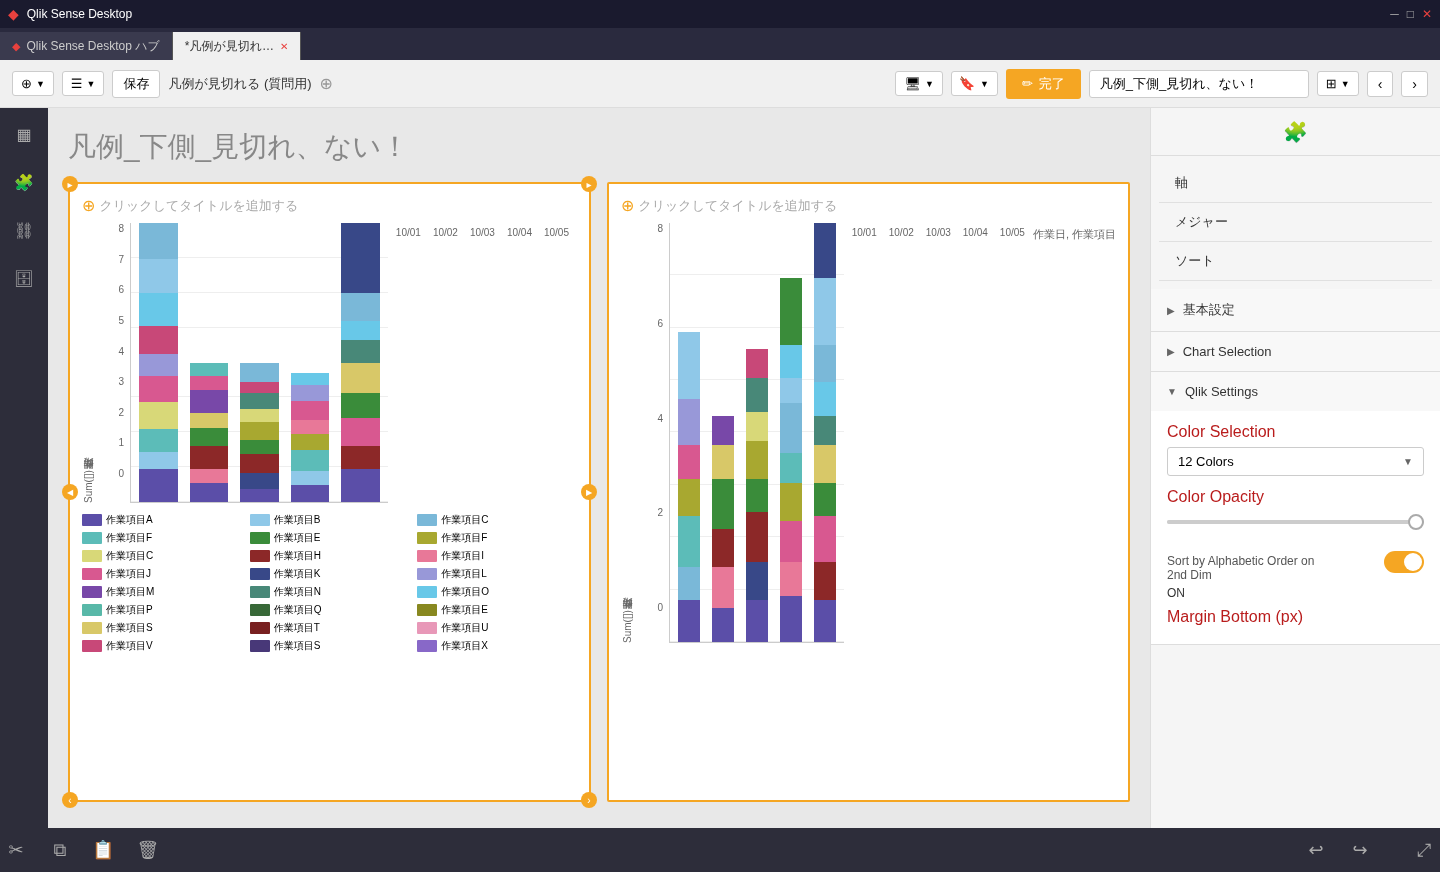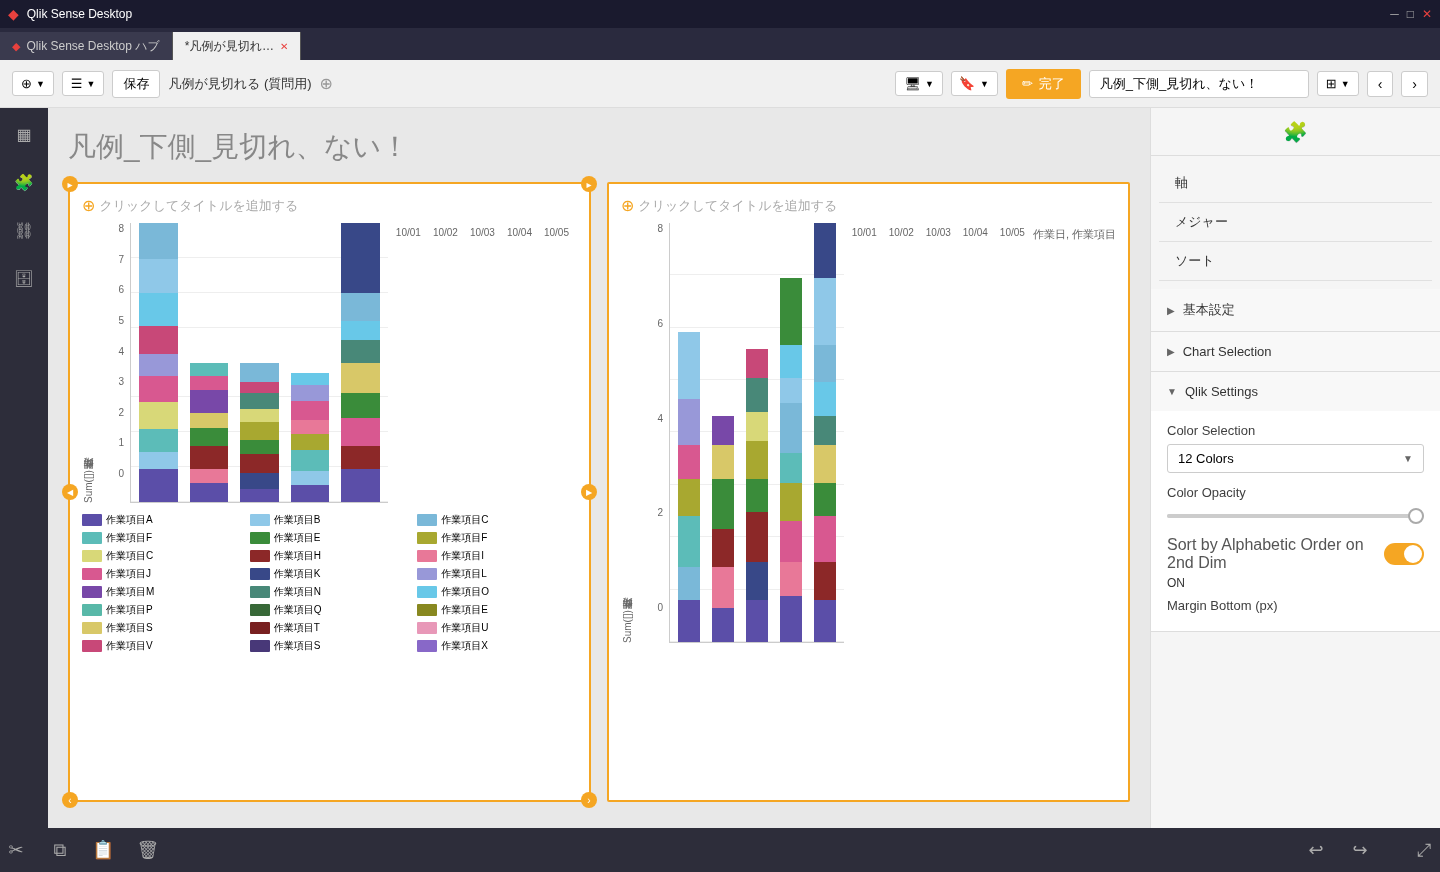--- a/index.html
+++ b/index.html
@@ -326,22 +326,22 @@
       background: #f8f8f8;
     }
     .accordion-arrow { font-size: 10px; color: #666; }
 
     .accordion-body {
       padding: 12px 16px;
       background: #fff;
     }
 
     .field-label {
-      font-size: 13px;
-      color: #404040;
+      font-size: 16px;
+      color: #b91c1c;
       margin-bottom: 6px;
     }
 
     .select-field {
       width: 100%;
       border: 1px solid #ccc;
       border-radius: 3px;
       padding: 6px 10px;
       font-size: 13px;
       background: #fff;
@@ -377,21 +377,21 @@
       right: 0;
       cursor: pointer;
     }
 
     .toggle-row {
       display: flex;
       align-items: center;
       justify-content: space-between;
       margin: 10px 0 4px;
     }
-    .toggle-label { font-size: 16px; color: #555; }
+    .toggle-label { font-size: 12px; color: #555; margin-top: 12px; }
     .toggle {
       width: 40px;
       height: 22px;
       background: #f5a623;
       border-radius: 11px;
       position: relative;
       cursor: pointer;
     }
     .toggle-thumb {
       width: 18px;

